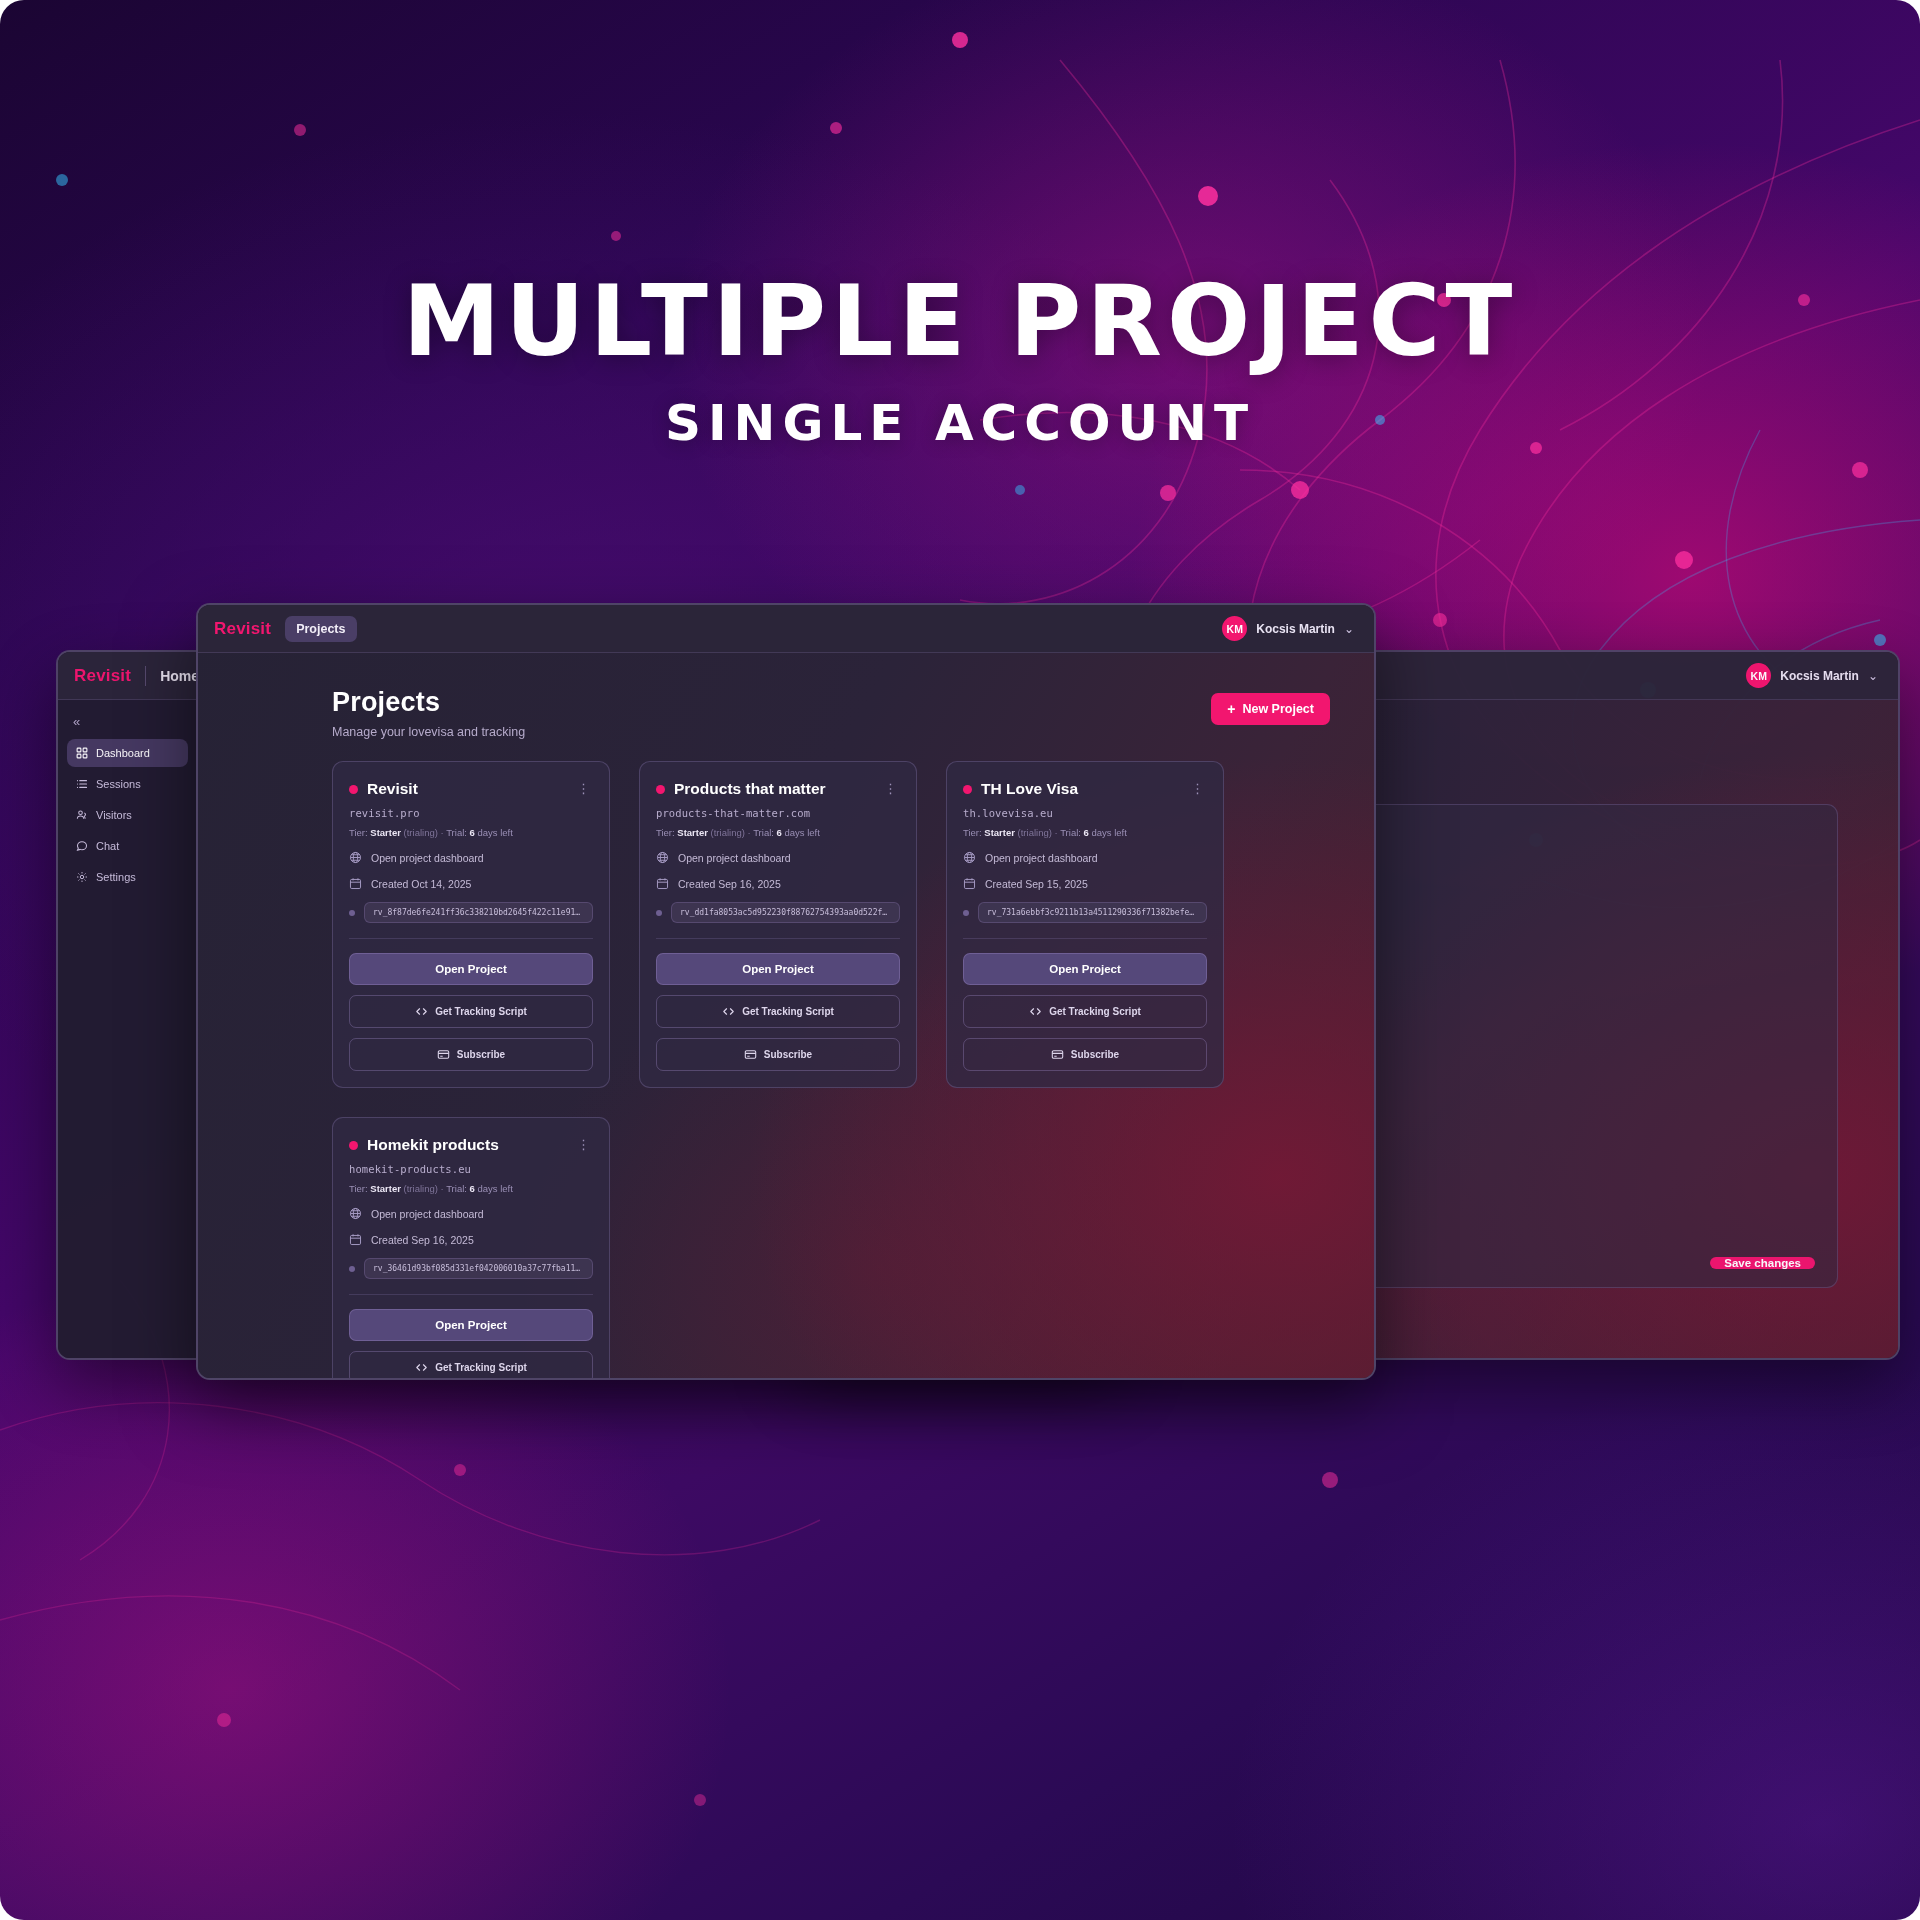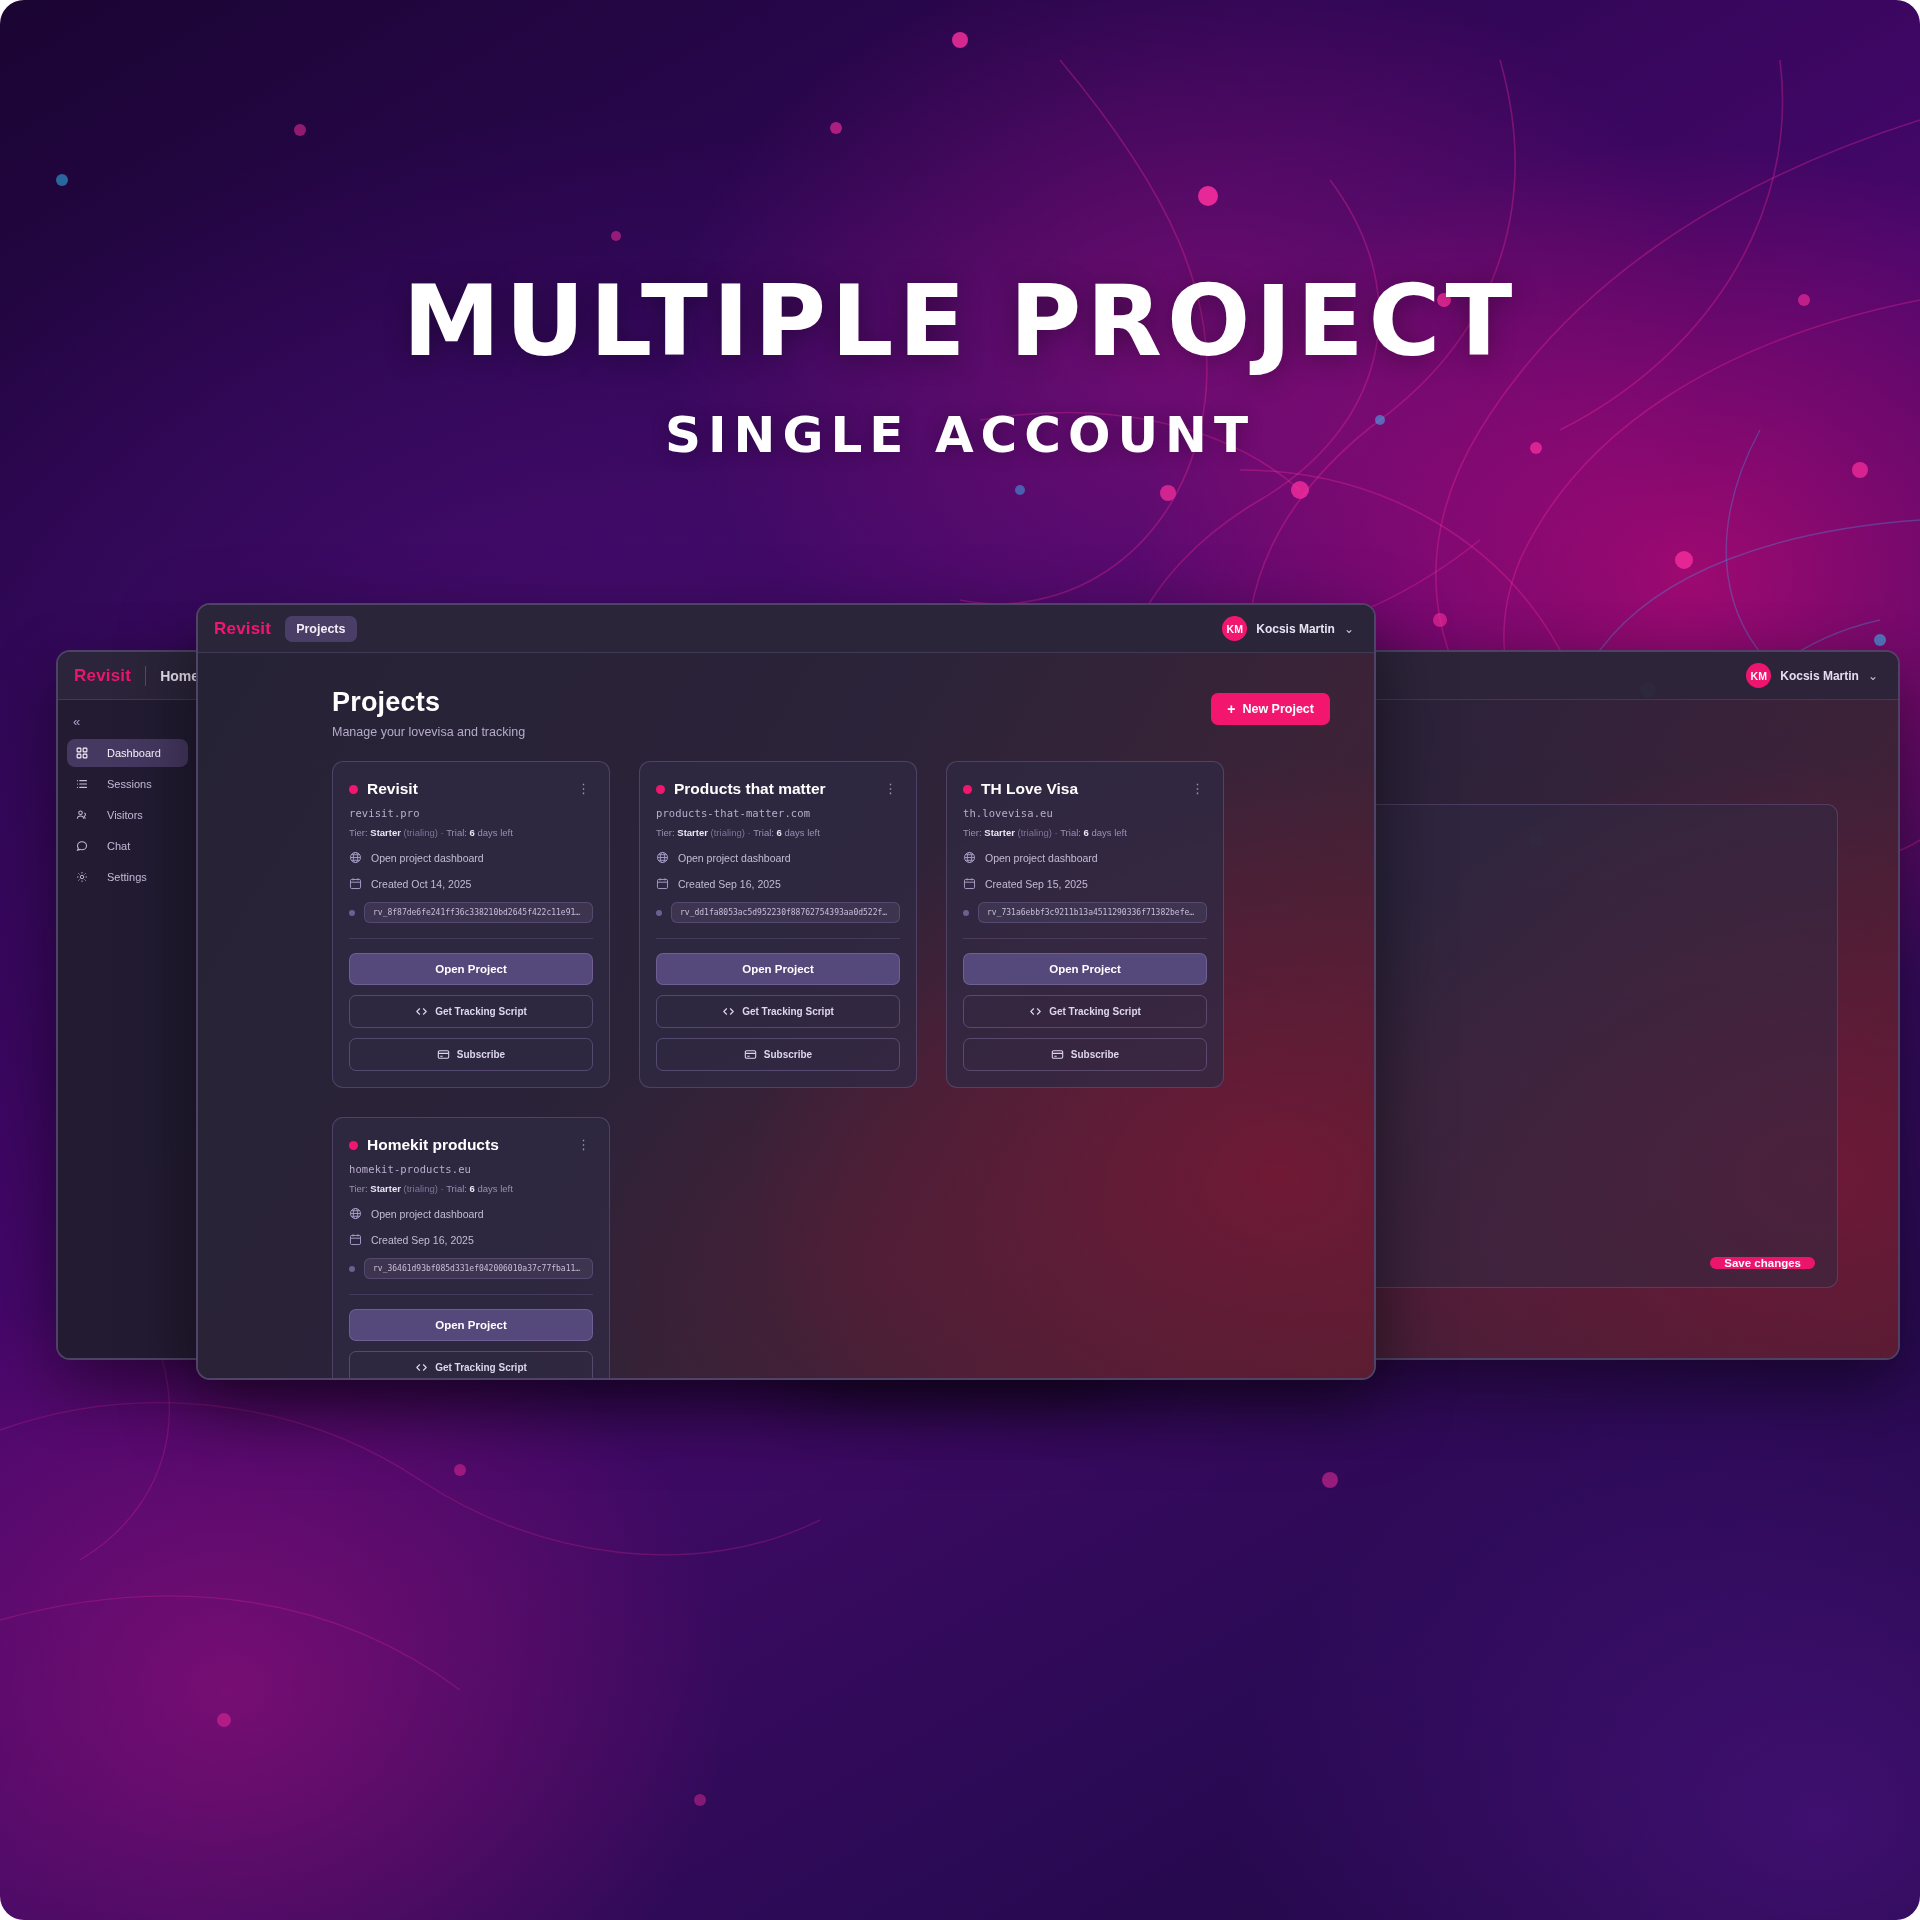--- a/index.html
+++ b/index.html
@@ -37,21 +37,21 @@
   .hero-title {
     font-family: "DejaVu Sans", sans-serif;
     font-weight: 700;
     font-size: 98px;
     letter-spacing: 5px;
     color: #ffffff;
     line-height: 1.0;
     text-shadow: 0 3px 26px rgba(0,0,0,0.35);
   }
   .hero-sub {
-    margin-top: 36px;
+    margin-top: 24px;
     font-family: "DejaVu Sans", sans-serif;
     font-weight: 700;
     font-size: 50px;
     letter-spacing: 7px;
     color: #ffffff;
     text-shadow: 0 2px 18px rgba(0,0,0,0.3);
   }
 
   
   .win {
@@ -215,21 +215,21 @@
 
   
   .bl-sidebar {
     position: absolute; left: 0; top: 48px; width: 140px; bottom: 0;
     background: #221c31;
     border-right: 1px solid rgba(150,130,190,0.18);
     padding: 10px 9px;
   }
   .collapse { color: #b2a6c9; font-size: 13px; padding: 4px 6px 10px 6px; cursor: pointer; }
   .nav-item {
-    display: flex; align-items: center; gap: 19px;
+    display: flex; align-items: center; gap: 8px;
     padding: 8px 9px; border-radius: 8px;
     color: #cbc1de; font-size: 11px; margin-bottom: 3px; cursor: pointer;
   }
   .nav-item.active { background: #463a62; color: #ffffff; }
   .nav-item .nico { width: 12px; height: 12px; }
   .nav-item .nico svg { width: 12px; height: 12px; display: block; }
 
   
   .br-panel {
     position: absolute; left: 120px; top: 152px; right: 60px; bottom: 70px;

